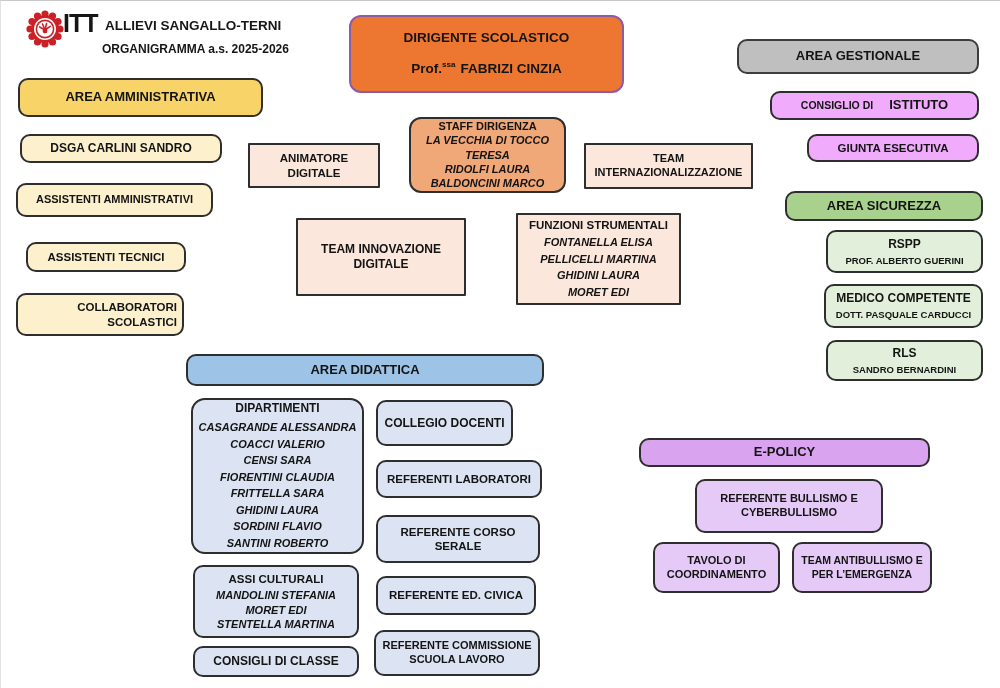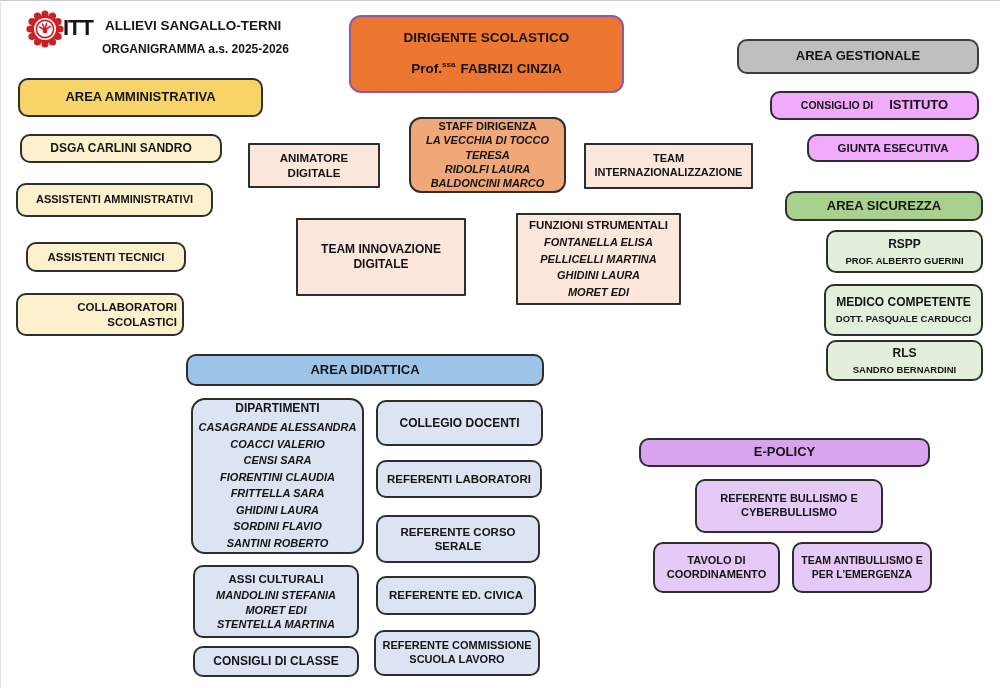--- a/index.html
+++ b/index.html
@@ -41,21 +41,21 @@
   .names{font-size:11px;line-height:1.5;font-style:italic;}
   .names.tight{line-height:1.3;}
   .mb2{margin-bottom:2px;}
   .mb3{margin-bottom:3px;}
   .sp > * + *{margin-top:13px;}
   .gap3 > * + *{margin-top:3px;}
   sup{vertical-align:super;font-size:60%;}
   .ml{margin-left:5px;}
   
   .hdr{position:absolute;font-weight:bold;color:#161616;white-space:nowrap;}
-  #brand{left:62px;top:14px;font-size:22px;letter-spacing:-1px;font-weight:800;}
+  #brand{left:62px;top:8px;font-size:25px;letter-spacing:-1px;font-weight:800;}
   #schoolname{left:104px;top:17px;font-size:13.5px;}
   #orgsub{left:101px;top:41px;font-size:12px;}
   #logo{position:absolute;left:24px;top:8px;width:40px;height:40px;}
 </style>
 </head>
 <body>
 
 <div id="canvas">
 
   <svg id="logo" viewBox="0 0 40 40">
@@ -150,21 +150,21 @@
     <span>GIUNTA ESECUTIVA</span>
   </div>
 
   <div class="box green f13" style="left:784px;top:190px;width:198px;height:30px">
     <span>AREA SICUREZZA</span>
   </div>
   <div class="box lgreen gap3" style="left:825px;top:229px;width:157px;height:43px">
     <div class="f12">RSPP</div>
     <div class="f95">PROF. ALBERTO GUERINI</div>
   </div>
-  <div class="box lgreen gap3" style="left:823px;top:283px;width:159px;height:52px">
+  <div class="box lgreen gap3" style="left:823px;top:283px;width:159px;height:44px">
     <div class="f12">MEDICO COMPETENTE</div>
     <div class="f95">DOTT. PASQUALE CARDUCCI</div>
   </div>
   <div class="box lgreen gap3" style="left:825px;top:339px;width:157px;height:41px">
     <div class="f12">RLS</div>
     <div class="f95">SANDRO BERNARDINI</div>
   </div>
 
   <div class="box blue f13" style="left:185px;top:353px;width:358px;height:32px">
     <span>AREA DIDATTICA</span>
@@ -186,21 +186,21 @@
     <div class="f115 mb2">ASSI CULTURALI</div>
     <div class="names tight">
       <div>MANDOLINI STEFANIA</div>
       <div>MORET EDI</div>
       <div>STENTELLA MARTINA</div>
     </div>
   </div>
   <div class="box lblue f12" style="left:192px;top:645px;width:166px;height:31px">
     <span>CONSIGLI DI CLASSE</span>
   </div>
-  <div class="box lblue f12" style="left:375px;top:399px;width:167px;height:46px">
+  <div class="box lblue f12" style="left:375px;top:399px;width:137px;height:46px">
     <span>COLLEGIO DOCENTI</span>
   </div>
   <div class="box lblue f115" style="left:375px;top:459px;width:166px;height:38px">
     <span>REFERENTI LABORATORI</span>
   </div>
   <div class="box lblue f115" style="left:375px;top:514px;width:164px;height:48px">
     <span>REFERENTE CORSO SERALE</span>
   </div>
   <div class="box lblue f115" style="left:375px;top:575px;width:160px;height:39px">
     <span>REFERENTE ED. CIVICA</span>

